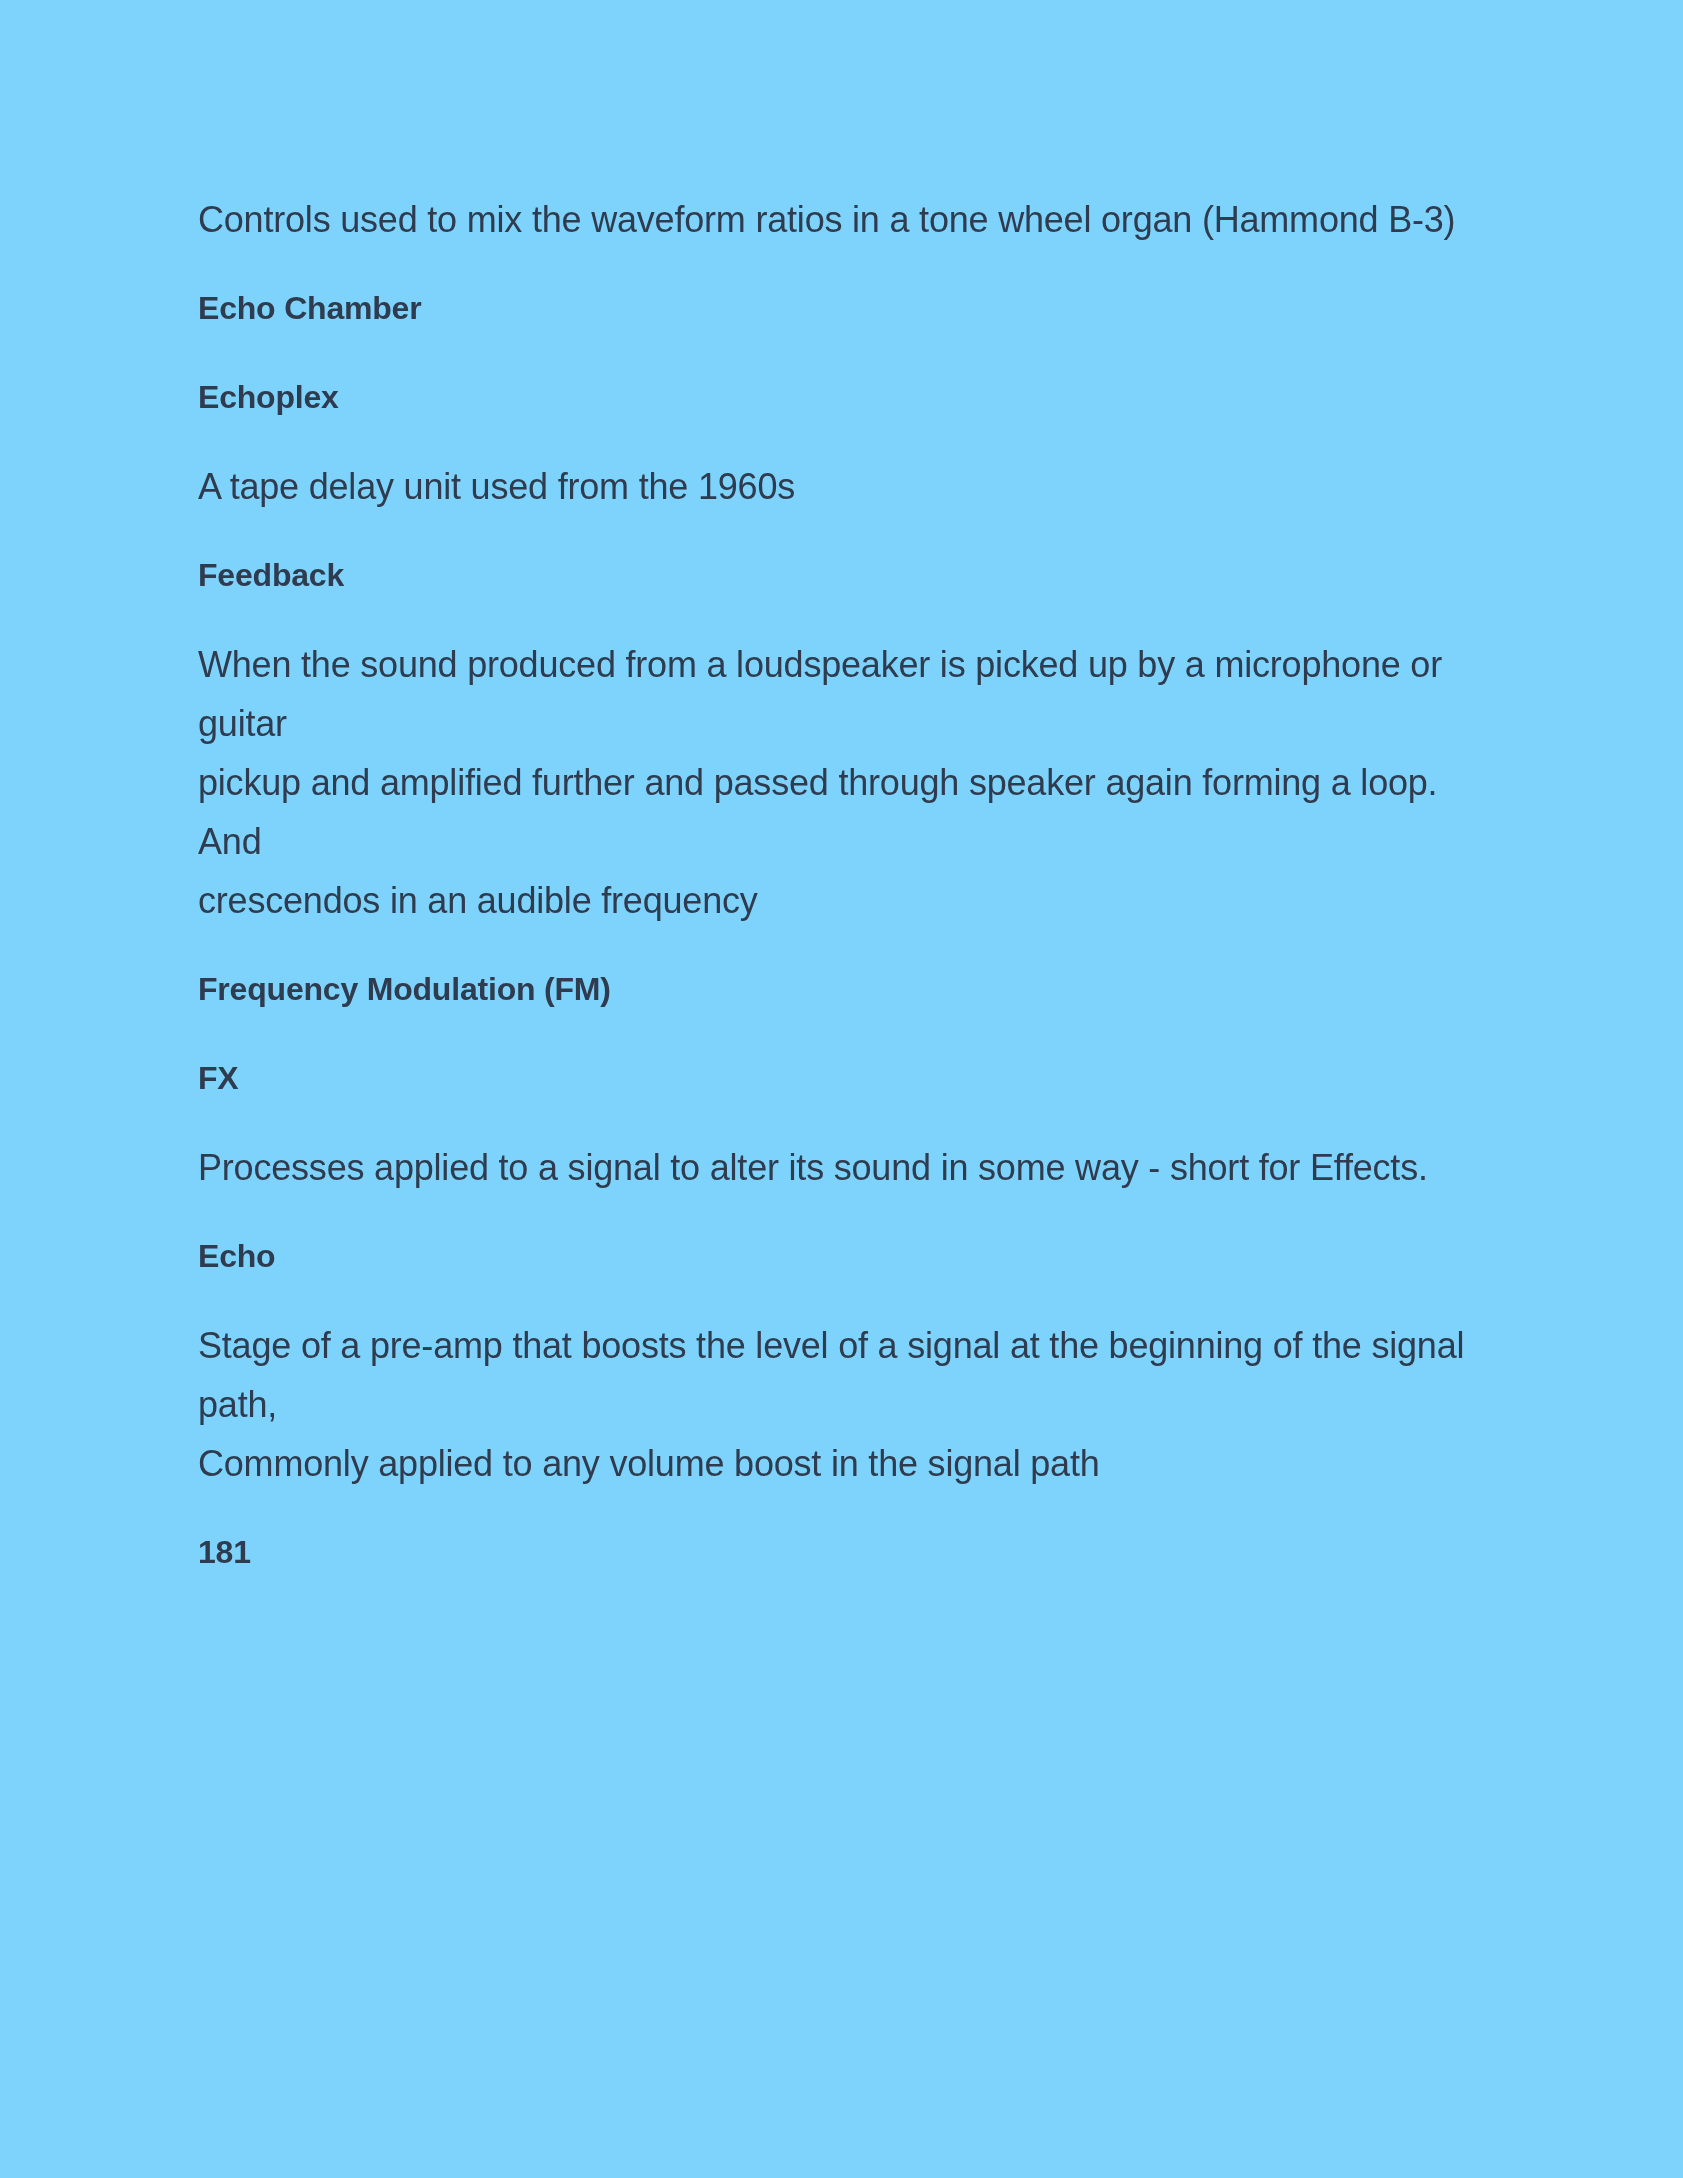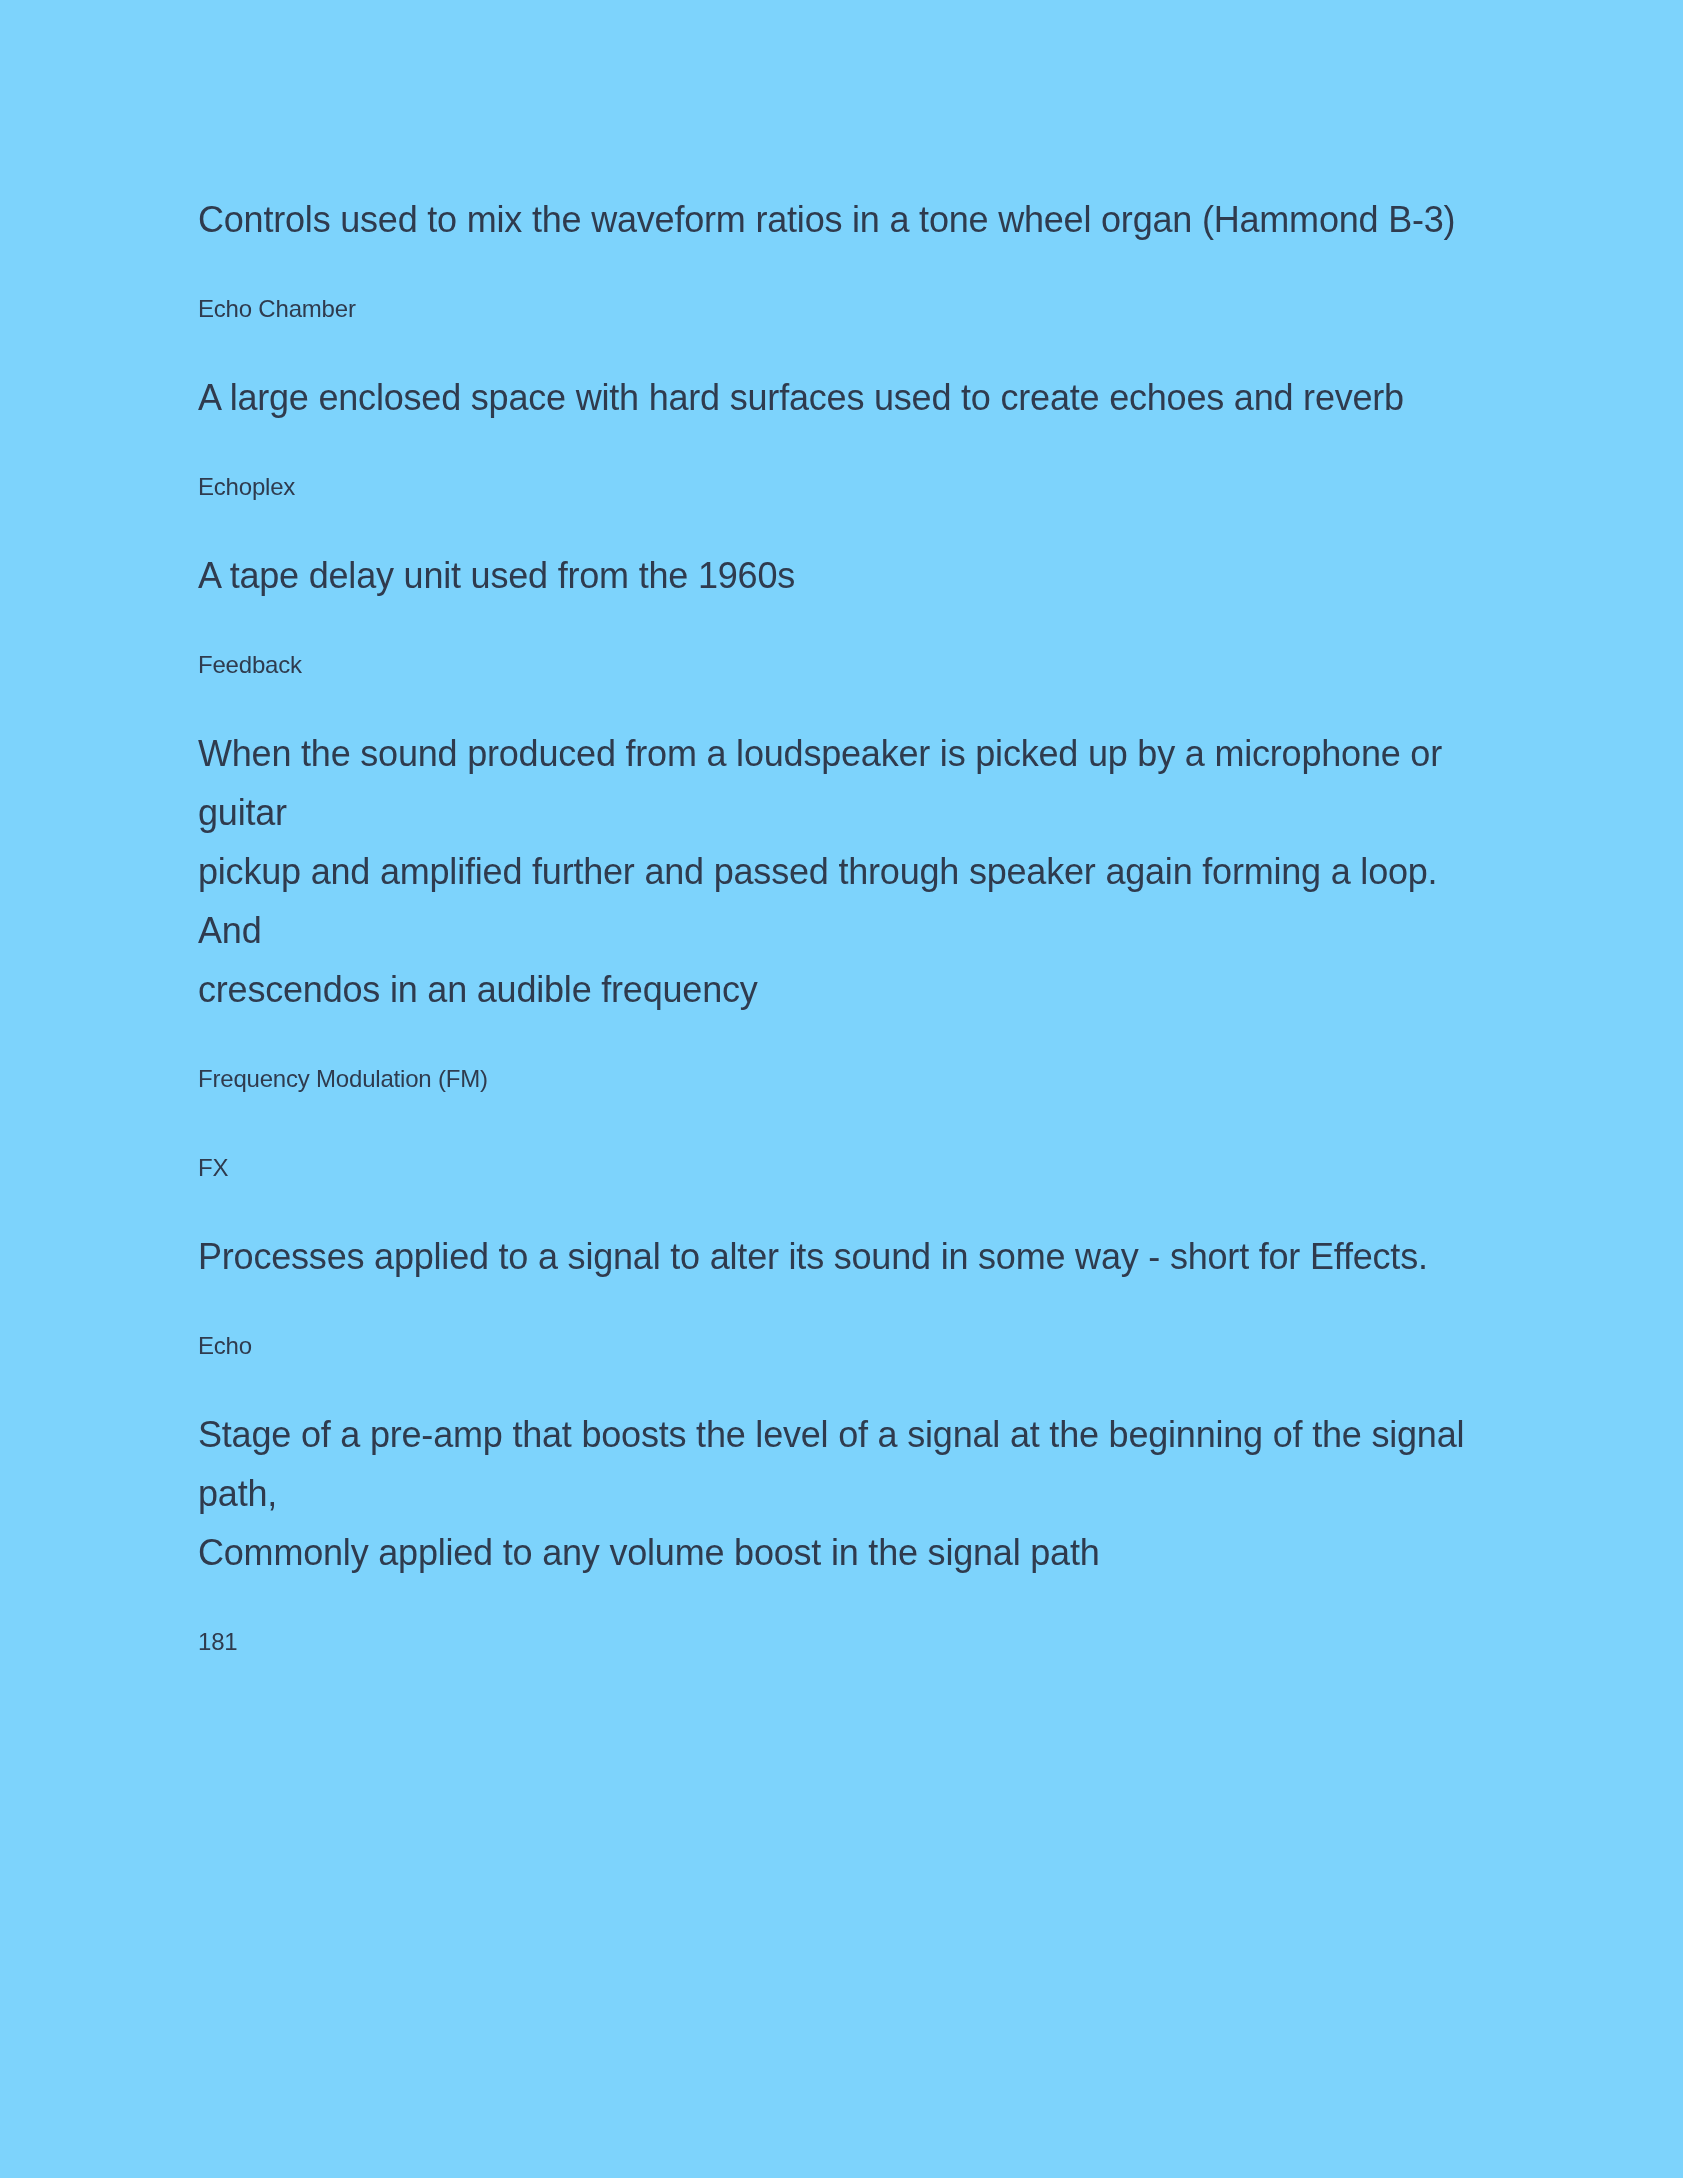--- a/index.html
+++ b/index.html
@@ -26,36 +26,35 @@
     line-height: 59px;
     letter-spacing: -0.2px;
   }
   p.definition {
     margin: 0 0 30px 0;
     white-space: pre-line; 
     font-weight: 400;
   }
   h2.term {
     margin: 0 0 30px 0;
-    font-size: 24px;
+    font-size: 32px;
     line-height: 59px;
-    font-weight: 400;
+    font-weight: 700;
   }
   .entry { margin: 0; }
 </style>
 </head>
 <body style="color: rgb(47, 59, 78); background: rgb(255, 255, 255);">
 
 <div class="page doc-text">
 
   <p class="definition">Controls used to mix the waveform ratios in a tone wheel organ (Hammond B-3)</p>
 
   <div class="entry">
     <h2 class="term">Echo Chamber</h2>
-    <p class="definition">A large enclosed space with hard surfaces used to create echoes and reverb</p>
   </div>
 
   <div class="entry">
     <h2 class="term">Echoplex</h2>
     <p class="definition">A tape delay unit used from the 1960s</p>
   </div>
 
 
   <div class="entry">
     <h2 class="term">Feedback</h2>

